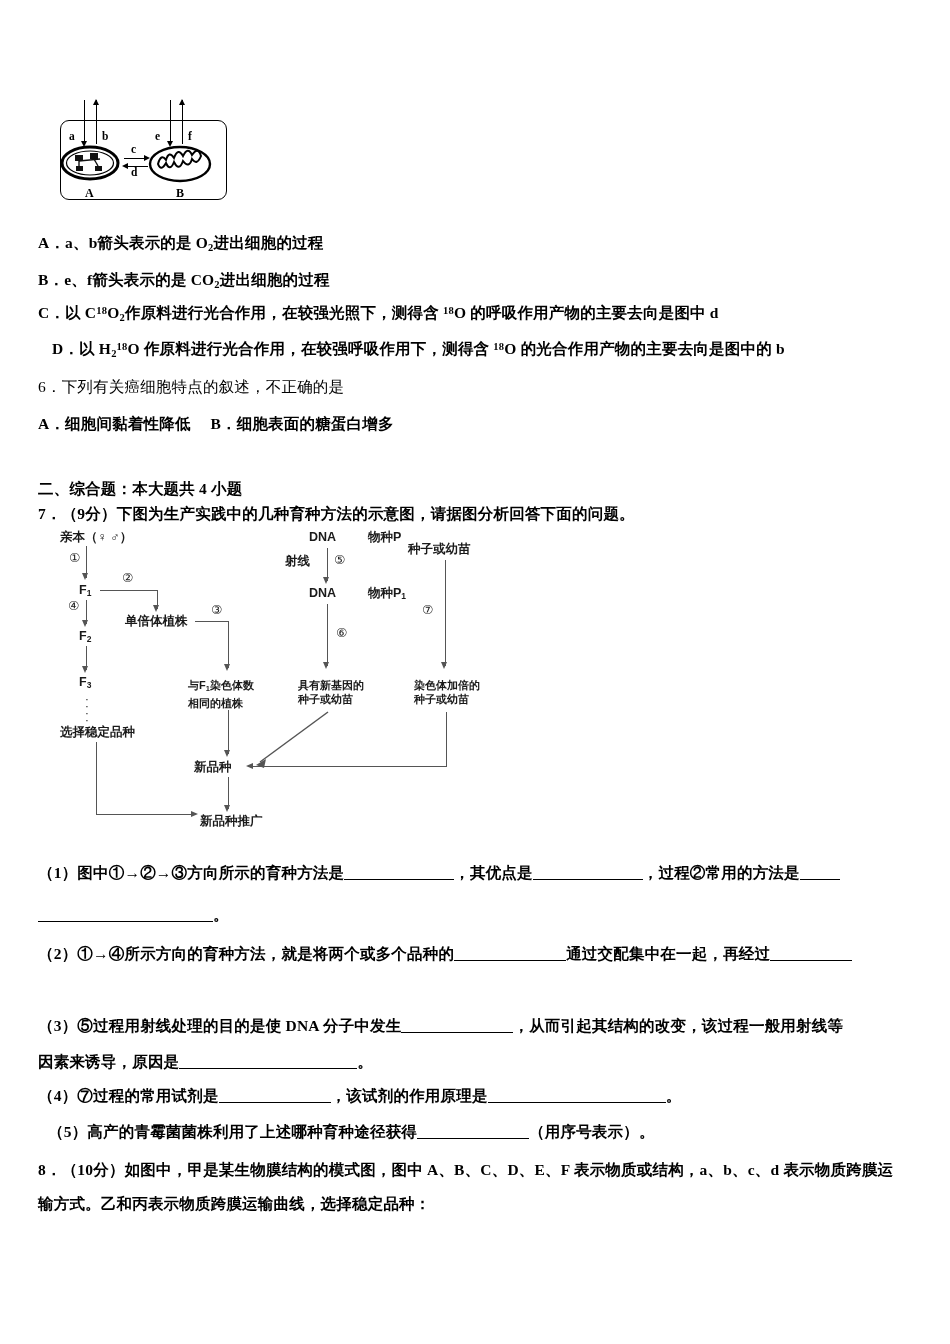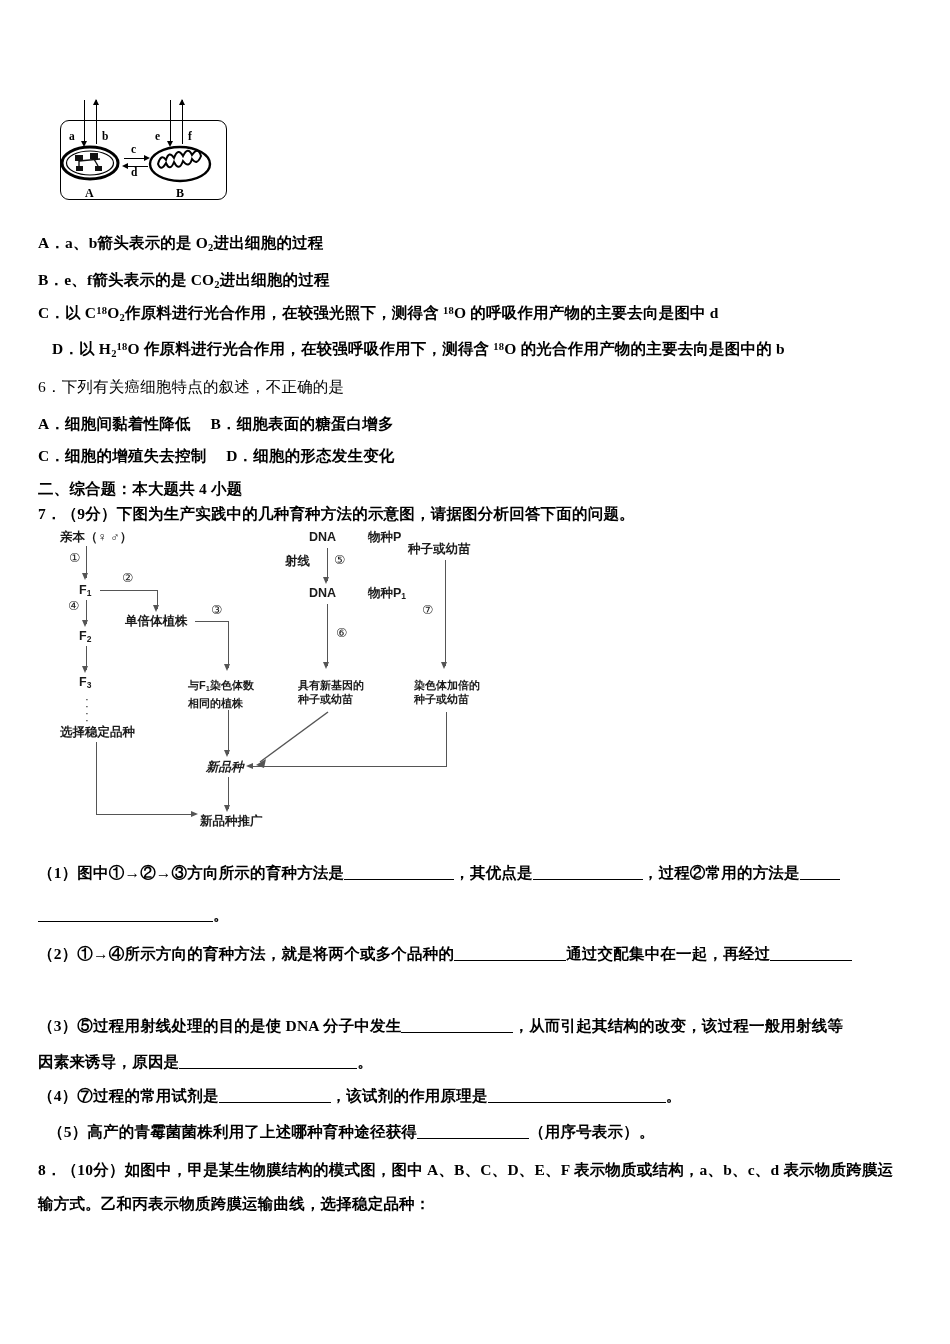--- a/index.html
+++ b/index.html
@@ -102,21 +102,20 @@
   </div>
   <div class="line" style="left:38px;top:303px;">
     <span>C．</span><span>以 C<span class="sup">18</span>O<span class="sub">2</span>作原料进行光合作用，在较强光照下，测得含 <span class="sup">18</span>O 的呼吸作用产物的主要去向是图中 d</span>
   </div>
   <div class="line" style="left:52px;top:339px;">
     <span>D．</span><span>以 H<span class="sub">2</span><span class="sup">18</span>O 作原料进行光合作用，在较强呼吸作用下，测得含 <span class="sup">18</span>O 的光合作用产物的主要去向是图中的 b</span>
   </div>
 
   <div class="line norm" style="left:38px;top:377px;font-weight:400;">6．下列有关癌细胞特点的叙述，不正确的是</div>
   <div class="line" style="left:38px;top:414px;">A．细胞间黏着性降低　 B．细胞表面的糖蛋白增多</div>
-  <div class="line" style="left:38px;top:446px;">C．细胞的增殖失去控制　 D．细胞的形态发生变化</div>
 
   <div class="line" style="left:38px;top:479px;">二、综合题：本大题共 4 小题</div>
   <div class="line" style="left:38px;top:504px;">7．（9分）下图为生产实践中的几种育种方法的示意图，请据图分析回答下面的问题。</div>
 
   <div id="fig2">
 
     <div class="t" style="left:0px;top:2px;">亲本（♀ ♂）</div>
     <div class="vl" style="left:26px;top:18px;height:32px;"></div>
     <div class="ah-d" style="left:22.4px;top:45px;"></div>
     <div class="n" style="left:9px;top:22px;">①</div>
@@ -148,21 +147,21 @@
     <div class="ah-d" style="left:164.4px;top:136px;"></div>
     <div class="n" style="left:151px;top:74px;">③</div>
 
     <div class="t sm" style="left:128px;top:150px;">
       <span>与F</span><span class="sub">1</span><span>染色体数</span><br>
       <span>相同的植株</span>
     </div>
     <div class="vl" style="left:168px;top:182px;height:44px;"></div>
     <div class="ah-d" style="left:164.4px;top:222px;"></div>
 
-    <div class="t" style="left:146px;top:232px;font-style:italic;">新品种</div>
+    <div class="t" style="left:134px;top:232px;">新品种</div>
     <div class="vl" style="left:168px;top:249px;height:32px;"></div>
     <div class="ah-d" style="left:164.4px;top:277px;"></div>
     <div class="t" style="left:140px;top:286px;">新品种推广</div>
 
     <div class="t" style="left:249px;top:2px;">DNA</div>
     <div class="t" style="left:308px;top:2px;">物种P</div>
     <div class="t" style="left:225px;top:26px;">射线</div>
     <div class="vl" style="left:267px;top:20px;height:33px;"></div>
     <div class="ah-d" style="left:263.4px;top:49px;"></div>
     <div class="n" style="left:274px;top:24px;">⑤</div>

